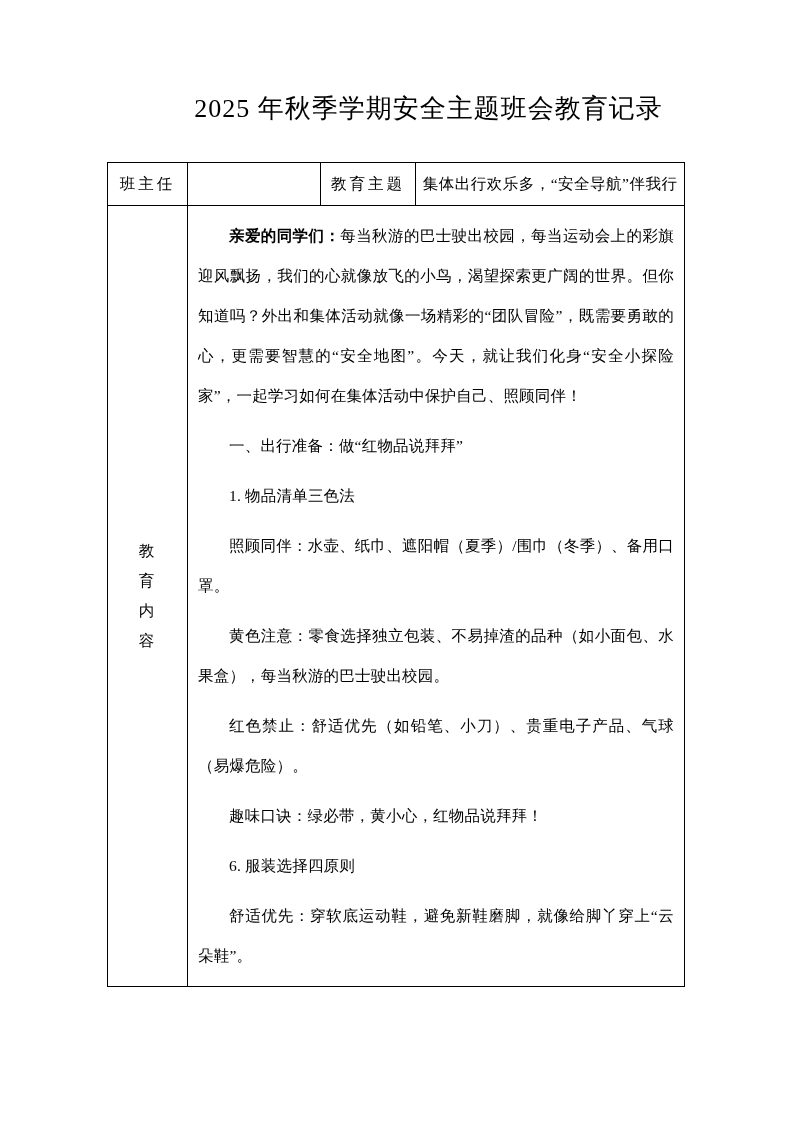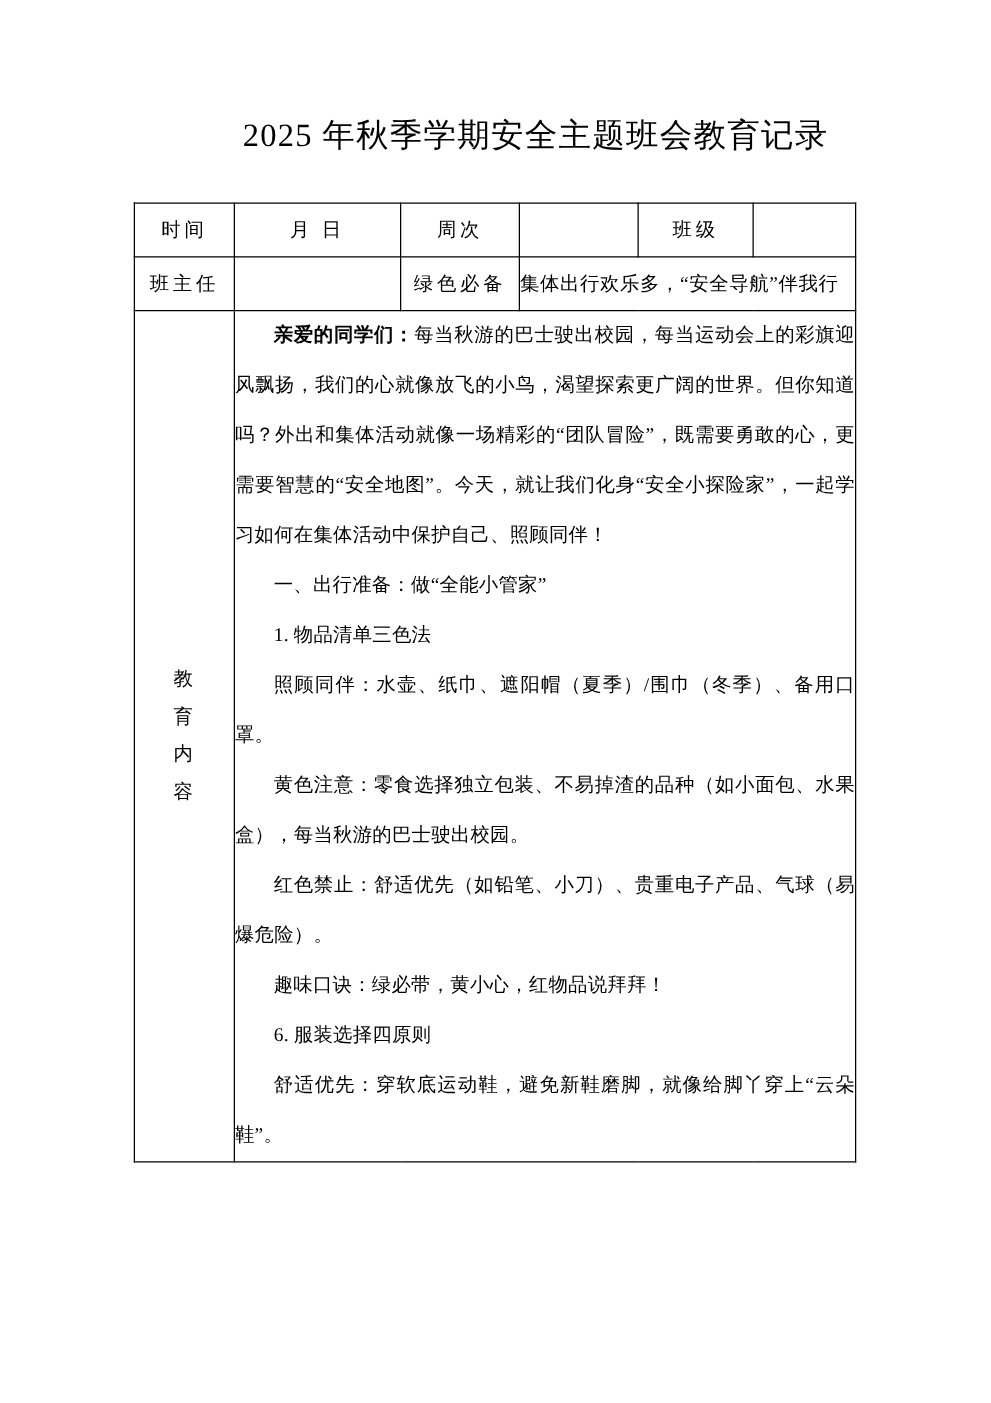--- a/index.html
+++ b/index.html
@@ -62,20 +62,21 @@
   
   .hd {
     height: 42px;
     text-align: center;
     font-size: 16px;
     letter-spacing: 3px;
     font-family: "Liberation Serif", "DejaVu Serif", serif;
   }
   .hd-blank { height: 42px; }
   .hd-sub {
+    text-align: center;
     font-size: 12.5px;
     letter-spacing: 0.5px;
     padding: 0 6px;
     white-space: nowrap;
   }
 
   
   .vlabel {
     width: 80px;
     text-align: center;
@@ -88,21 +89,21 @@
     display: block;
   }
 
   
   .content-cell {
     padding: 10px 14px 14px 14px;
     vertical-align: top;
     line-height: 40px;
   }
   .content-cell p {
-    margin: 0;
+    margin: 10px;
     font-size: 15.5px;
     line-height: 40px;
     text-align: justify;
     text-justify: inter-ideograph;
     letter-spacing: 0.2px;
   }
   .content-cell p.indent { text-indent: 2em; }
   .content-cell p .lead { font-weight: bold; }
 </style>
 </head>
@@ -116,44 +117,36 @@
     <colgroup>
       <col style="width:80px">
       <col style="width:133px">
       <col style="width:95px">
       <col style="width:95px">
       <col style="width:92px">
       <col style="width:82px">
     </colgroup>
     <tbody>
       <tr>
-        <td class="hd">时间</td>
-        <td class="hd">月  日</td>
-        <td class="hd">周次</td>
-        <td class="hd hd-blank"></td>
-        <td class="hd">班级</td>
-        <td class="hd hd-blank"></td>
-      </tr>
-      <tr>
         <td class="hd">班主任</td>
         <td class="hd hd-blank"></td>
-        <td class="hd">绿色必备</td>
+        <td class="hd">教育主题</td>
         <td class="hd-sub" colspan="3">集体出行欢乐多，“安全导航”伴我行</td>
       </tr>
       <tr>
         <td class="vlabel">
           <span class="vchar">教</span>
           <span class="vchar">育</span>
           <span class="vchar">内</span>
           <span class="vchar">容</span>
         </td>
         <td class="content-cell" colspan="5">
           <div id="content-paragraphs">
               <p class="indent"><span class="lead">亲爱的同学们：</span>每当秋游的巴士驶出校园，每当运动会上的彩旗迎风飘扬，我们的心就像放飞的小鸟，渴望探索更广阔的世界。但你知道吗？外出和集体活动就像一场精彩的“团队冒险”，既需要勇敢的心，更需要智慧的“安全地图”。今天，就让我们化身“安全小探险家”，一起学习如何在集体活动中保护自己、照顾同伴！</p>
-              <p class="indent">一、出行准备：做“全能小管家”</p>
+              <p class="indent">一、出行准备：做“红物品说拜拜”</p>
               <p class="indent">1. 物品清单三色法</p>
               <p class="indent">照顾同伴：水壶、纸巾、遮阳帽（夏季）/围巾（冬季）、备用口罩。</p>
               <p class="indent">黄色注意：零食选择独立包装、不易掉渣的品种（如小面包、水果盒），每当秋游的巴士驶出校园。</p>
               <p class="indent">红色禁止：舒适优先（如铅笔、小刀）、贵重电子产品、气球（易爆危险）。</p>
               <p class="indent">趣味口诀：绿必带，黄小心，红物品说拜拜！</p>
               <p class="indent">6. 服装选择四原则</p>
               <p class="indent">舒适优先：穿软底运动鞋，避免新鞋磨脚，就像给脚丫穿上“云朵鞋”。</p>
             </div>
         </td>
       </tr>

